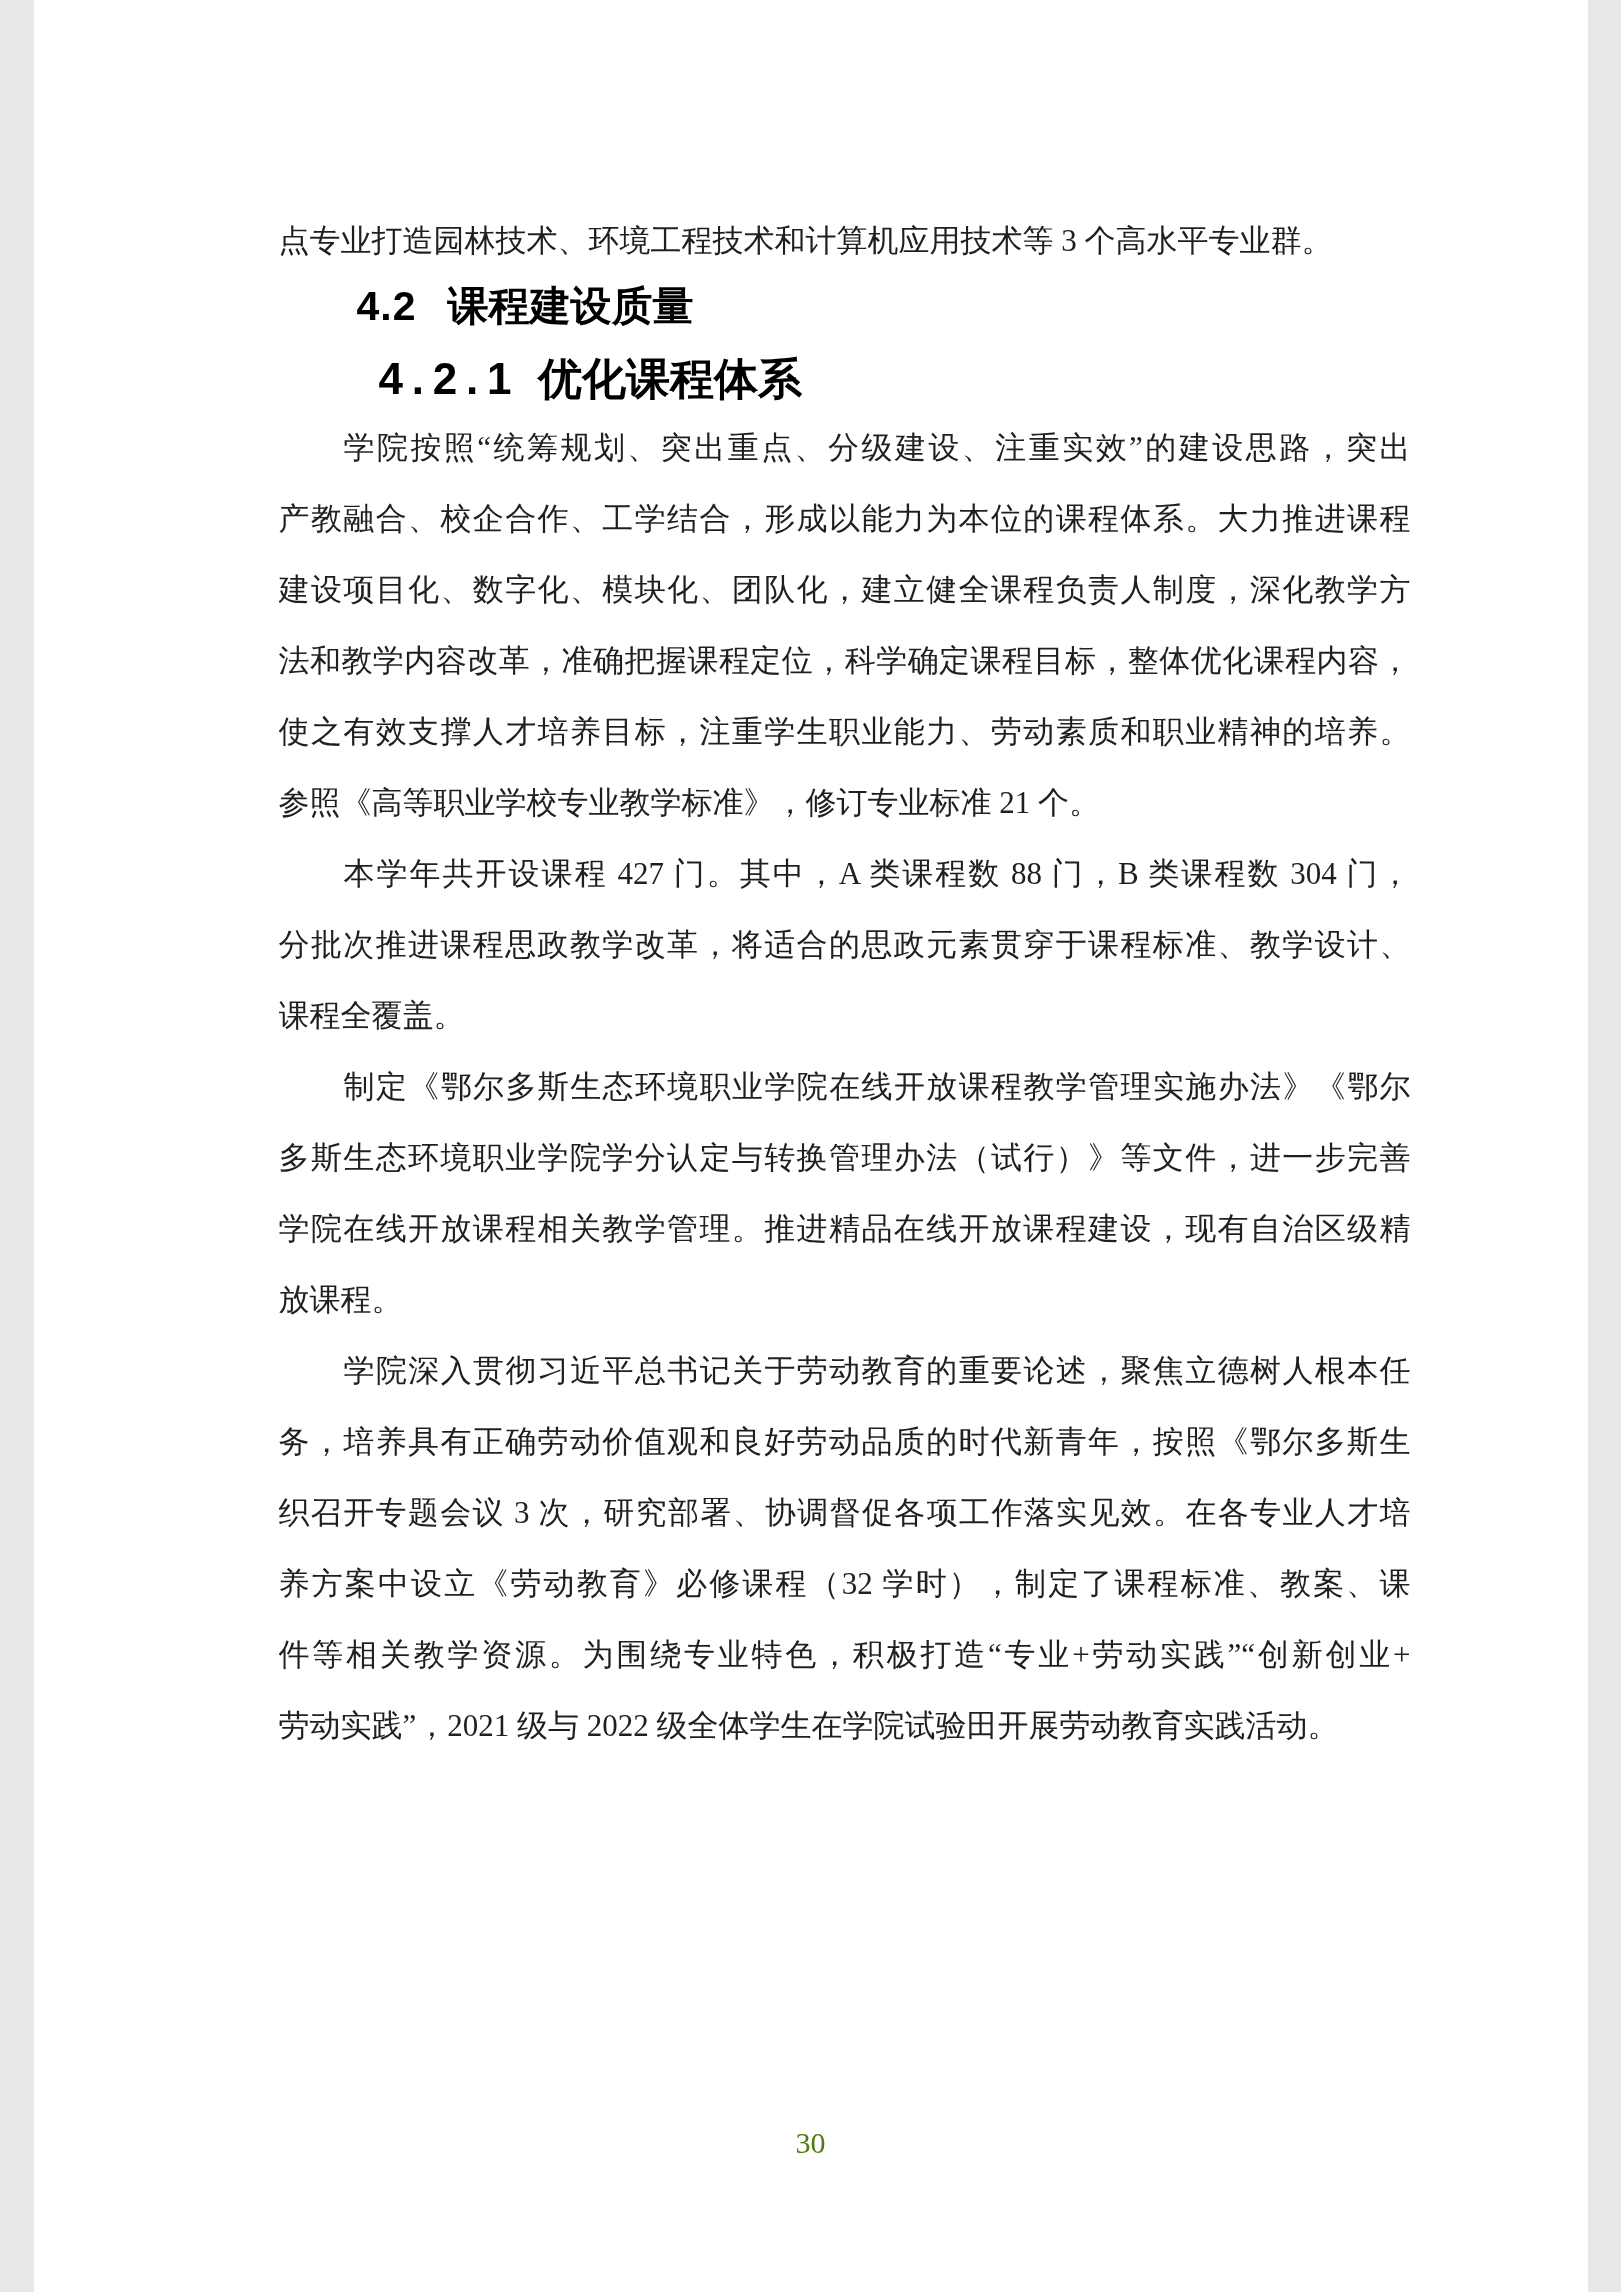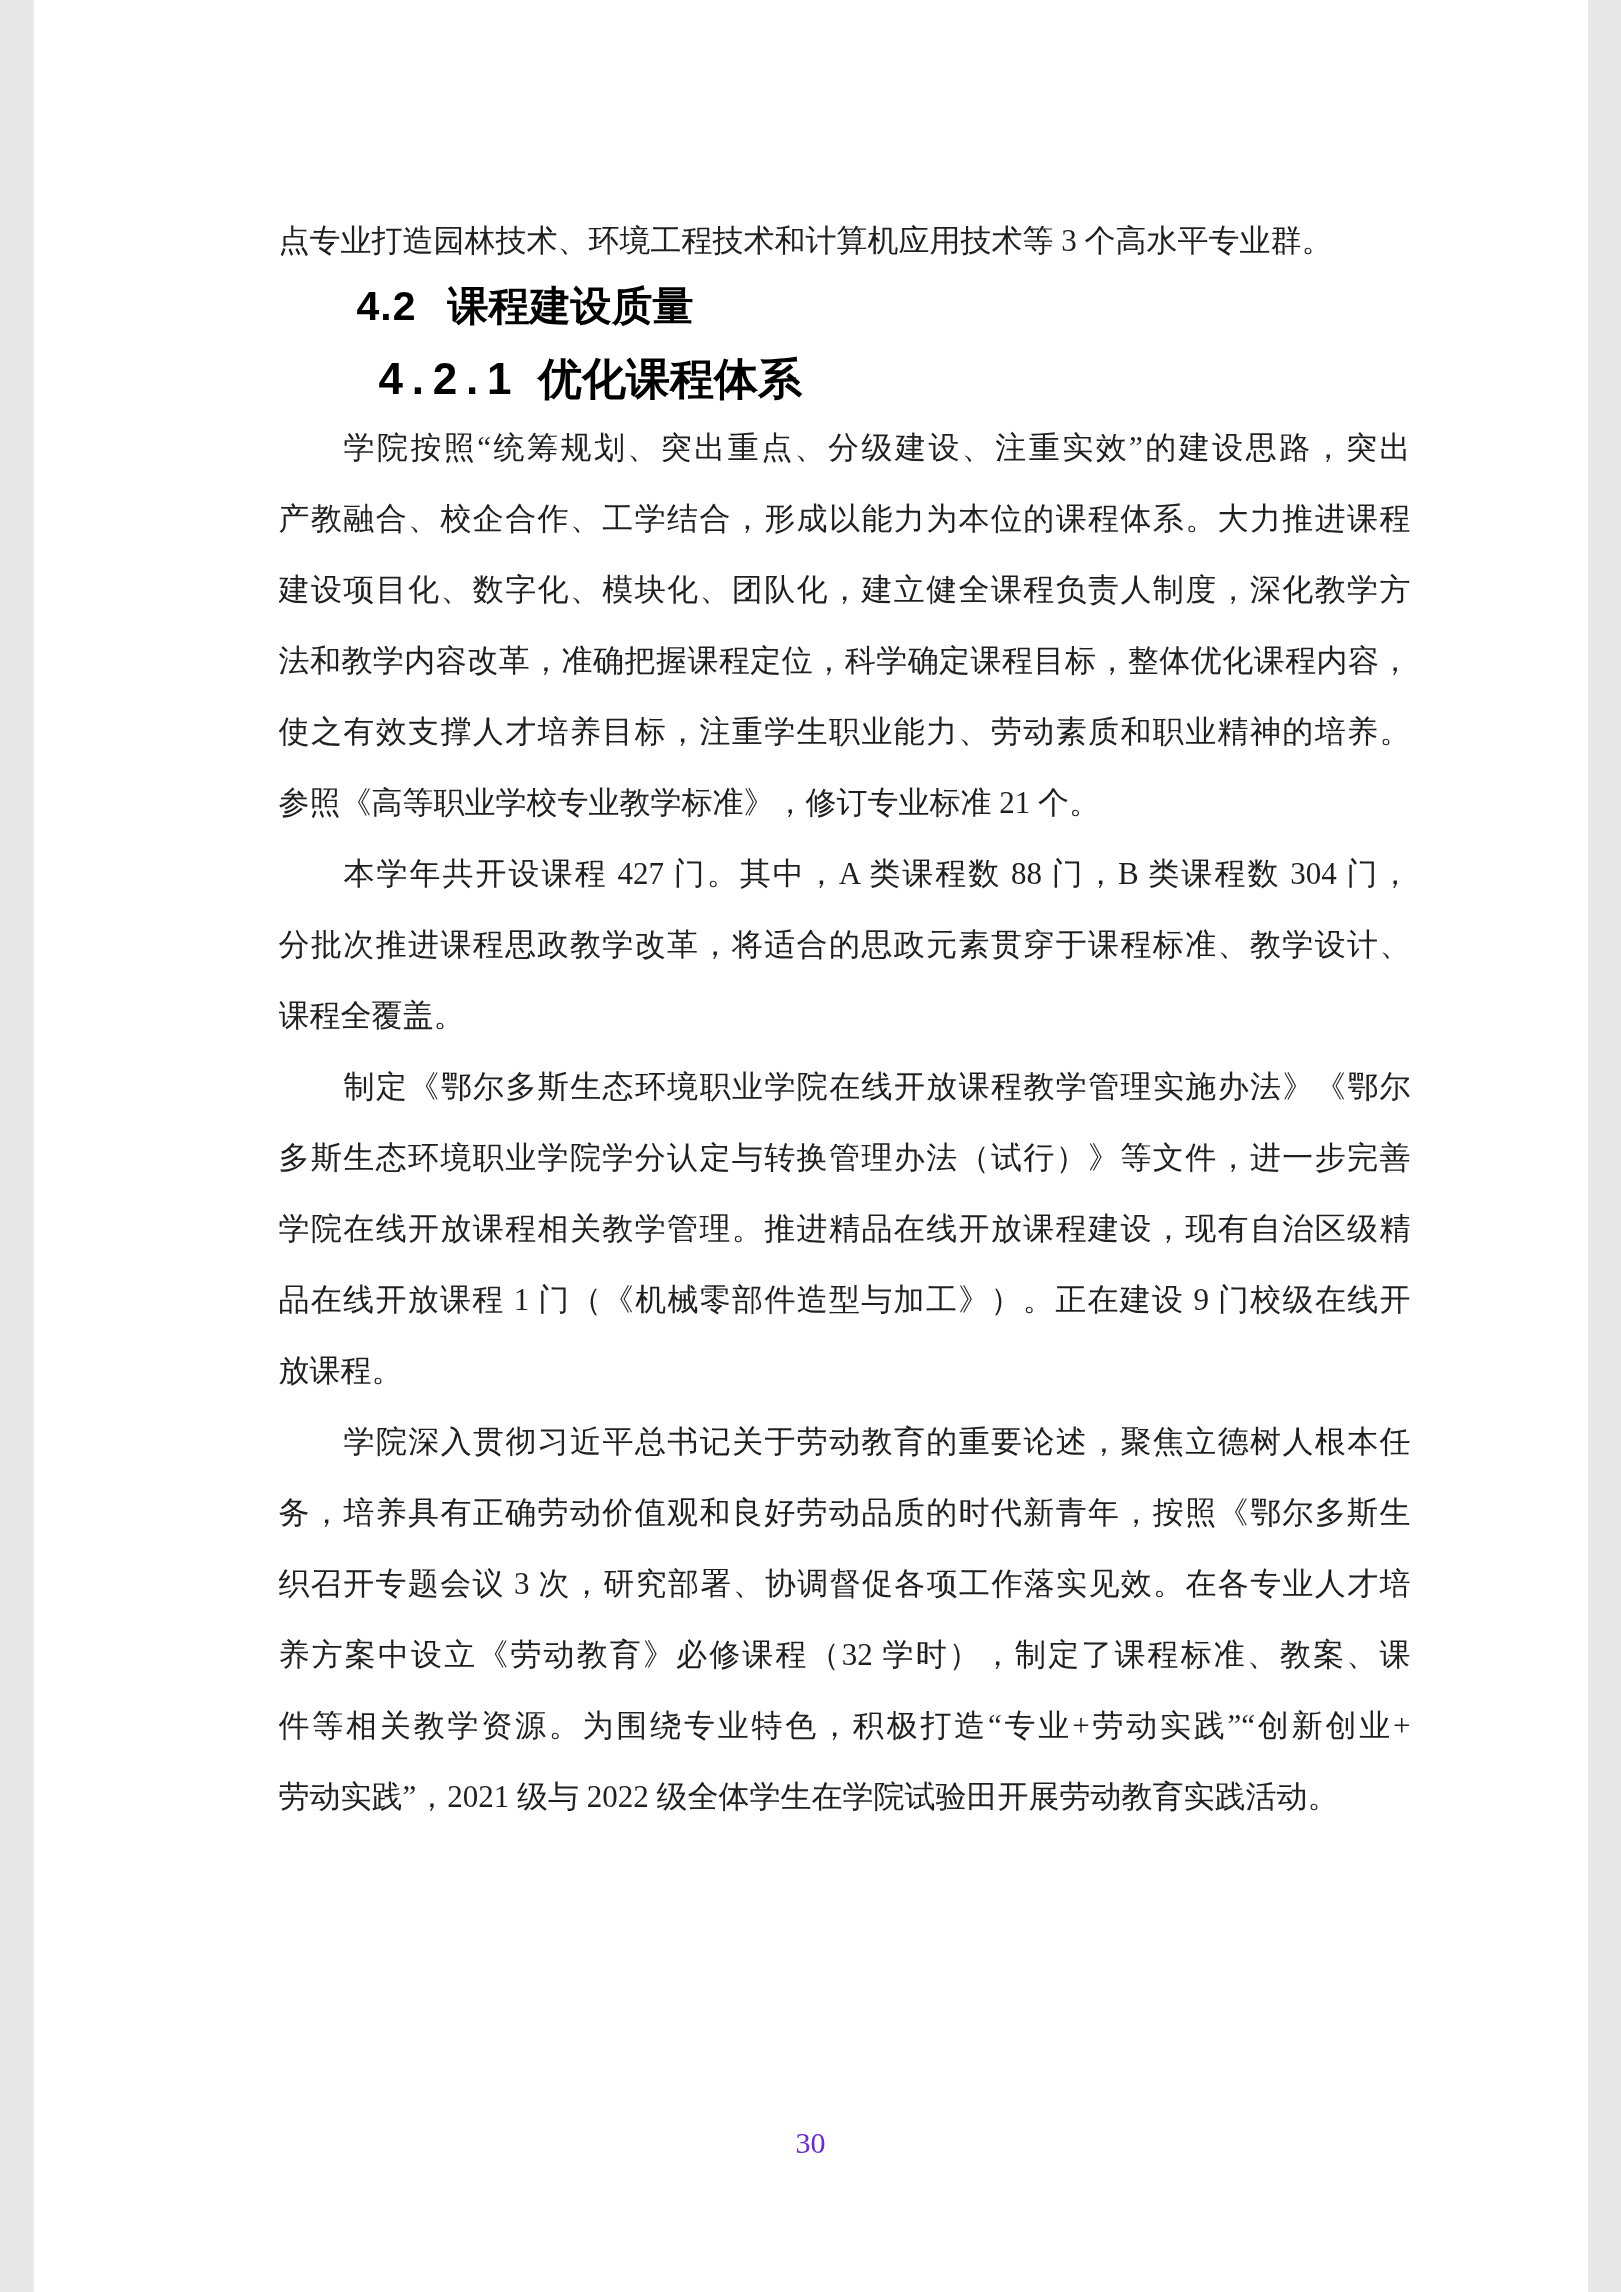--- a/index.html
+++ b/index.html
@@ -50,21 +50,21 @@
     color:#000000;
   }
   .subsection-heading .num{letter-spacing:8.8px;margin-right:17.6px;}
   .paragraphs{margin-top:3.9px;}
   .page-number{
     position:absolute;
     left:0;right:0;top:2123px;
     text-align:center;
     font-size:30px;
     line-height:39px;
-    color:#6d28d9;
+    color:#4d7c0f;
   }
 </style>
 </head>
 <body>
 
 <div class="page">
   <div class="text-block">
 
     <div class="body-line last">点专业打造园林技术、环境工程技术和计算机应用技术等 3 个高水平专业群。</div>
 
@@ -87,21 +87,20 @@
         </div>
         <div class="para">
           <div class="body-line first">本学年共开设课程 427 门。其中，A 类课程数 88 门，B 类课程数 304 门，</div>
           <div class="body-line">分批次推进课程思政教学改革，将适合的思政元素贯穿于课程标准、教学设计、</div>
           <div class="body-line last">课程全覆盖。</div>
         </div>
         <div class="para">
           <div class="body-line first">制定《鄂尔多斯生态环境职业学院在线开放课程教学管理实施办法》《鄂尔</div>
           <div class="body-line">多斯生态环境职业学院学分认定与转换管理办法（试行）》等文件，进一步完善</div>
           <div class="body-line">学院在线开放课程相关教学管理。推进精品在线开放课程建设，现有自治区级精</div>
-          <div class="body-line">品在线开放课程 1 门（《机械零部件造型与加工》）。正在建设 9 门校级在线开</div>
           <div class="body-line last">放课程。</div>
         </div>
         <div class="para">
           <div class="body-line first">学院深入贯彻习近平总书记关于劳动教育的重要论述，聚焦立德树人根本任</div>
           <div class="body-line">务，培养具有正确劳动价值观和良好劳动品质的时代新青年，按照《鄂尔多斯生</div>
           <div class="body-line">织召开专题会议 3 次，研究部署、协调督促各项工作落实见效。在各专业人才培</div>
           <div class="body-line">养方案中设立《劳动教育》必修课程（32 学时），制定了课程标准、教案、课</div>
           <div class="body-line">件等相关教学资源。为围绕专业特色，积极打造“专业+劳动实践”“创新创业+</div>
           <div class="body-line last">劳动实践”，2021 级与 2022 级全体学生在学院试验田开展劳动教育实践活动。</div>
         </div>

